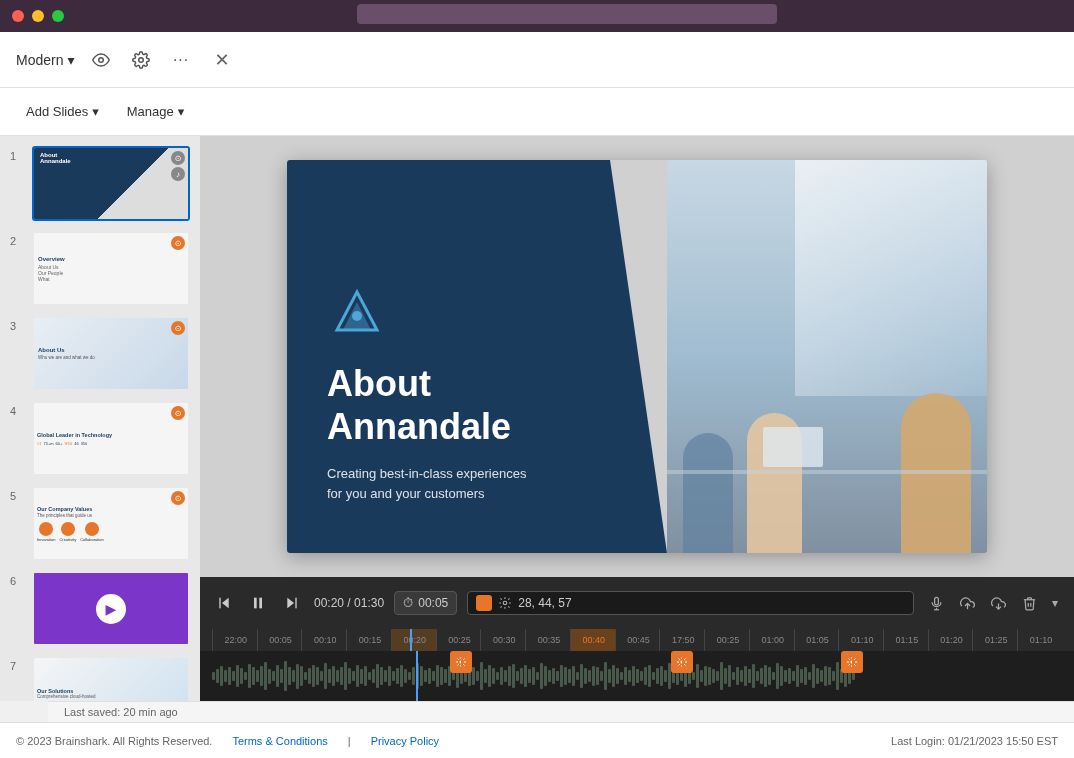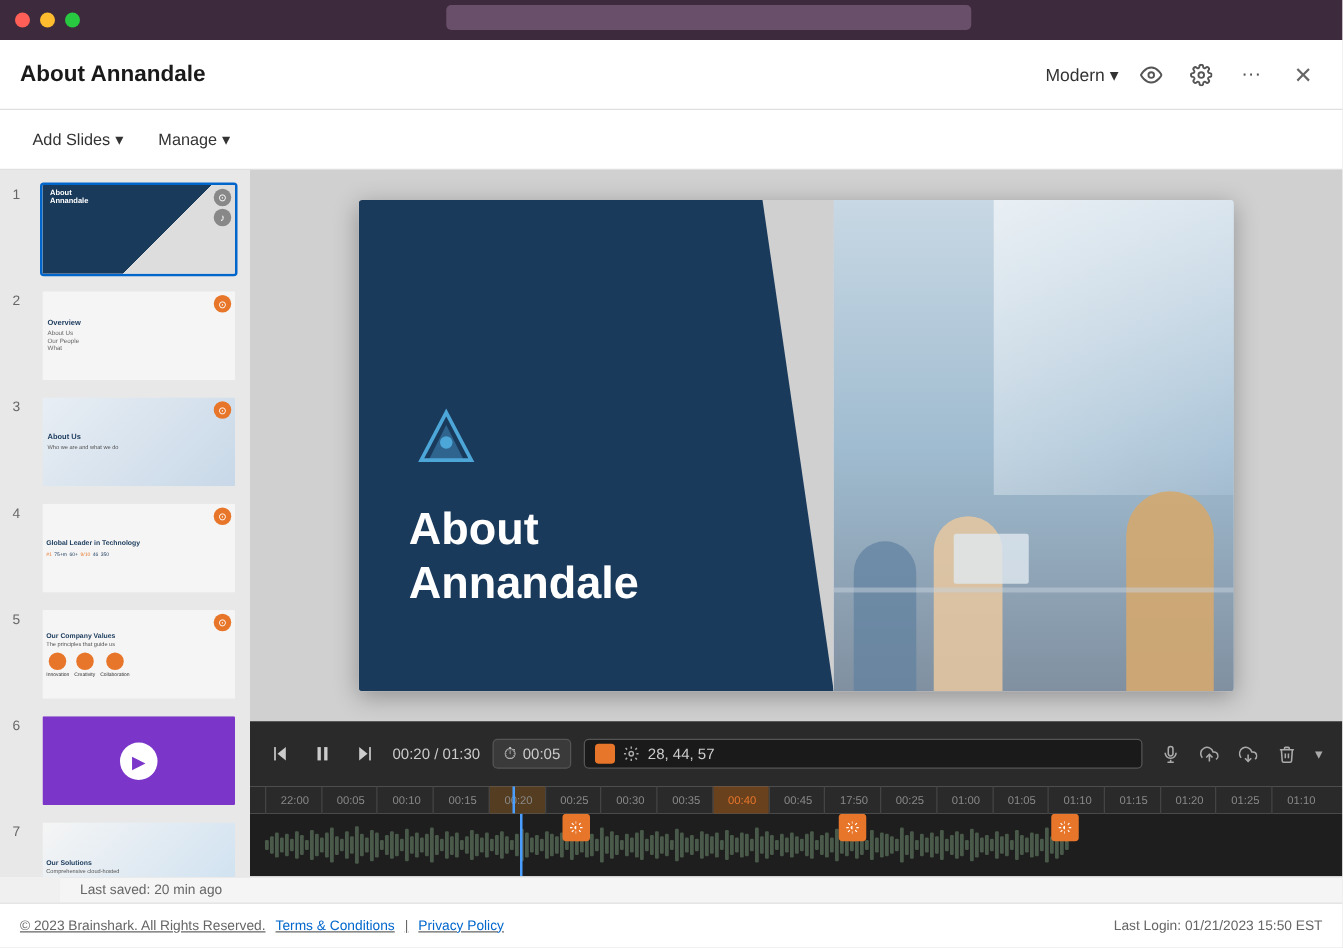--- a/index.html
+++ b/index.html
@@ -415,21 +415,21 @@
       height: 36px;
       display: flex;
       align-items: center;
       justify-content: space-between;
       padding: 0 16px;
       border-top: 1px solid #ddd;
       font-size: 11px;
       color: #666;
       flex-shrink: 0;
     }
-    .footer-left { display: flex; align-items: center; gap: 8px; text-decoration: underline; }
+    .footer-left { display: flex; align-items: center; gap: 20px; }
     .footer-link { color: #0066cc; text-decoration: none; cursor: pointer; }
     .footer-right { font-size: 11px; color: #666; }
 
     
     .save-indicator {
       background: #f5f5f5;
       padding: 4px 16px;
       font-size: 11px;
       color: #666;
       border-top: 1px solid #e0e0e0;
@@ -447,21 +447,20 @@
 <div class="titlebar">
   <div class="titlebar-dot red"></div>
   <div class="titlebar-dot yellow"></div>
   <div class="titlebar-dot green"></div>
   <div class="titlebar-url">
     <div class="titlebar-url-bar"></div>
   </div>
 </div>
 
 <div class="app-header">
-  <div class="app-title">About Annandale</div>
   <div class="header-right">
     <div class="theme-selector">
       <span>Modern</span>
       <span>▾</span>
     </div>
     <div class="header-icon">
       <svg width="18" height="18" viewBox="0 0 24 24" fill="none" stroke="currentColor" stroke-width="2">
         <path d="M1 12s4-8 11-8 11 8 11 8-4 8-11 8-11-8-11-8z"></path>
         <circle cx="12" cy="12" r="3"></circle>
       </svg>
@@ -626,20 +625,23 @@
           <div class="slide-logo">
             <svg viewBox="0 0 60 50" fill="none" xmlns="http://www.w3.org/2000/svg">
               <path d="M30 4 L50 42 L10 42 Z" fill="none" stroke="#4da6d8" stroke-width="3"></path>
               <path d="M30 14 L44 42 L16 42 Z" fill="#4da6d8" opacity="0.4"></path>
               <circle cx="30" cy="28" r="5" fill="#4da6d8"></circle>
             </svg>
           </div>
           <div class="slide-main-title">
             <span>About</span><br>
             <span>Annandale</span>
+          </div>
+          <div class="slide-subtitle">
+            Creating best-in-class experiences<br>for you and your customers
           </div>
         </div>
         <div class="slide-right">
           <div class="people-group">
 
             <div style="position:absolute;top:0;left:0;right:0;bottom:0;background:linear-gradient(180deg,#c8d8e4 0%,#a0bcd0 50%,#8090a0 100%);"></div>
 
             <div style="position:absolute;top:0;right:0;width:60%;height:60%;background:linear-gradient(135deg,rgba(255,255,255,0.6) 0%,rgba(200,220,240,0.2) 100%);"></div>
 
             <div style="position:absolute;bottom:0;left:5%;width:50px;height:120px;background:#6080a0;border-radius:25px 25px 0 0;opacity:0.7;"></div>

